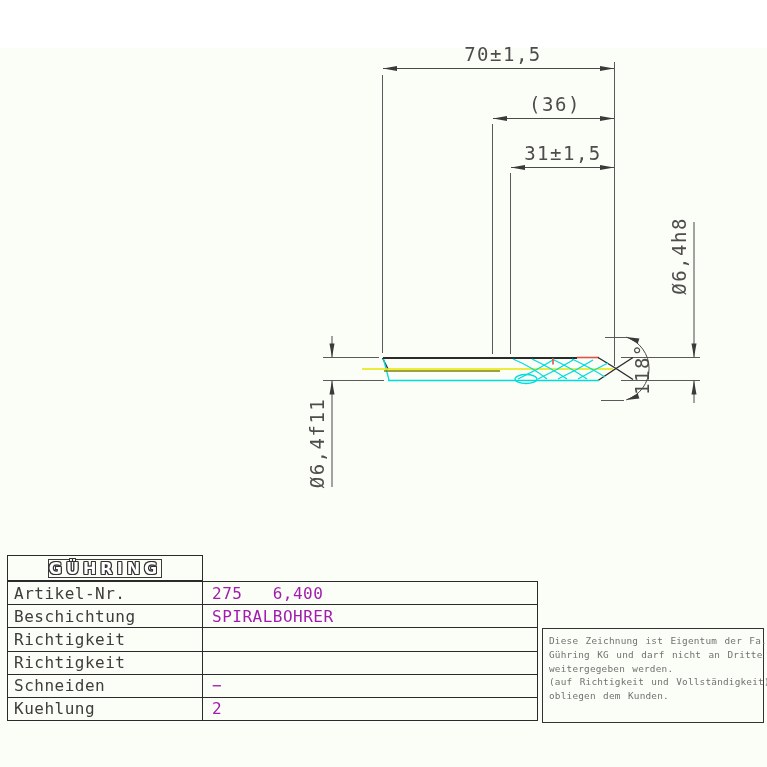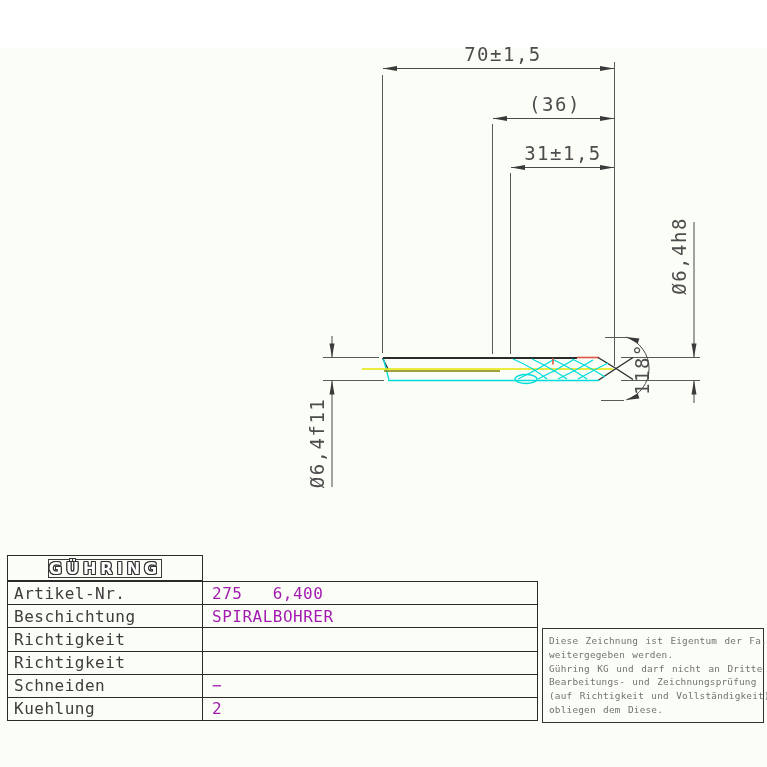--- a/index.html
+++ b/index.html
@@ -177,18 +177,17 @@
     <div class="spec-value">−</div>
   </div>
   <div class="spec-row">
     <div class="spec-label">Kuehlung</div>
     <div class="spec-value">2</div>
   </div>
 </div>
 
 <div class="disclaimer">
   <div class="dline">Diese Zeichnung ist Eigentum der Fa.</div>
+  <div class="dline">Gühring KG und darf nicht an Dritte</div>
   <div class="dline">weitergegeben werden.</div>
-  <div class="dline">Gühring KG und darf nicht an Dritte</div>
-  <div class="dline">Bearbeitungs- und Zeichnungsprüfung</div>
   <div class="dline">(auf Richtigkeit und Vollständigkeit)</div>
-  <div class="dline">obliegen dem Diese.</div>
+  <div class="dline">obliegen dem Kunden.</div>
 </div>
 
 </body></html>

